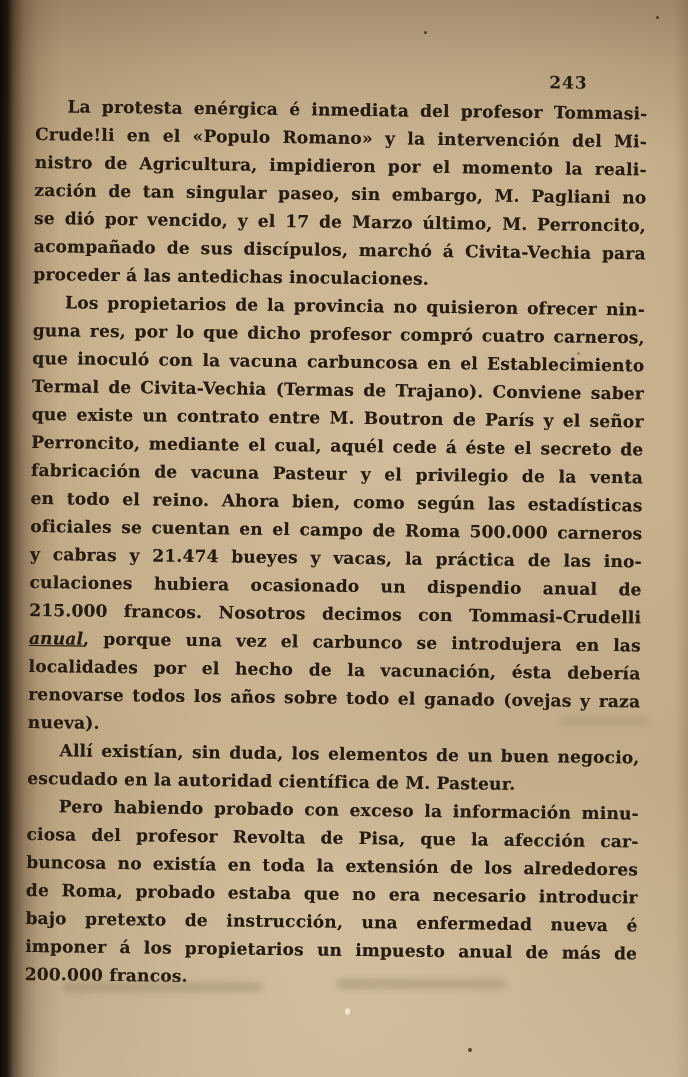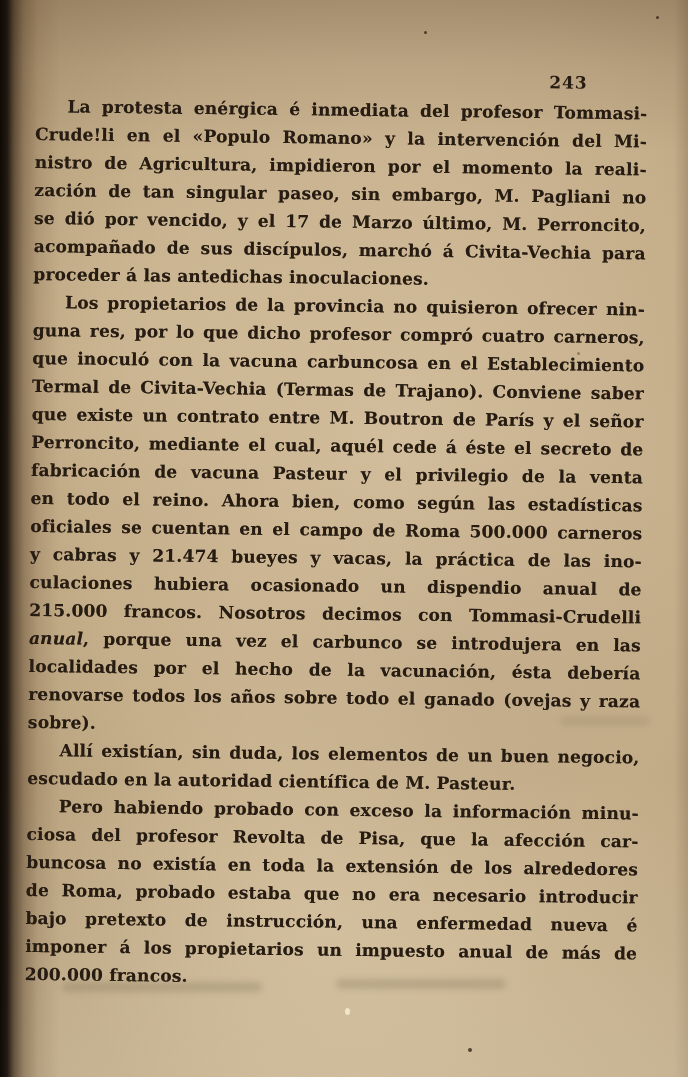--- a/index.html
+++ b/index.html
@@ -90,21 +90,21 @@
     height: 28px;
     line-height: 28px;
     text-align: left;
     white-space: normal;
   }
   .line.justify {
     text-align: justify;
     text-align-last: justify;
   }
   .line.indent { text-indent: 32px; }
-  .italic { font-style: italic; }
+  .italic { font-style: italic; text-decoration: underline; }
 
   
   .speck {
     position: absolute;
     border-radius: 50%;
     background: rgba(40,28,16,0.75);
   }
   .speck.light { background: rgba(248,240,216,0.8); }
 
   .ghost {
@@ -141,21 +141,21 @@
           <div class="line justify"><span>Perroncito, mediante el cual, aquél cede á éste el secreto de</span></div>
           <div class="line justify"><span>fabricación de vacuna Pasteur y el privilegio de la venta</span></div>
           <div class="line justify"><span>en todo el reino. Ahora bien, como según las estadísticas</span></div>
           <div class="line justify"><span>oficiales se cuentan en el campo de Roma 500.000 carneros</span></div>
           <div class="line justify"><span>y cabras y 21.474 bueyes y vacas, la práctica de las ino-</span></div>
           <div class="line justify"><span>culaciones hubiera ocasionado un dispendio anual de</span></div>
           <div class="line justify"><span>215.000 francos. Nosotros decimos con Tommasi-Crudelli</span></div>
           <div class="line justify"><span class="italic">anual</span><span>, porque una vez el carbunco se introdujera en las</span></div>
           <div class="line justify"><span>localidades por el hecho de la vacunación, ésta debería</span></div>
           <div class="line justify"><span>renovarse todos los años sobre todo el ganado (ovejas y raza</span></div>
-          <div class="line"><span>sobre).</span></div>
+          <div class="line"><span>nueva).</span></div>
         </div>
         <div class="paragraph">
           <div class="line indent justify"><span>Allí existían, sin duda, los elementos de un buen negocio,</span></div>
           <div class="line"><span>escudado en la autoridad científica de M. Pasteur.</span></div>
         </div>
         <div class="paragraph">
           <div class="line indent justify"><span>Pero habiendo probado con exceso la información minu-</span></div>
           <div class="line justify"><span>ciosa del profesor Revolta de Pisa, que la afección car-</span></div>
           <div class="line justify"><span>buncosa no existía en toda la extensión de los alrededores</span></div>
           <div class="line justify"><span>de Roma, probado estaba que no era necesario introducir</span></div>

